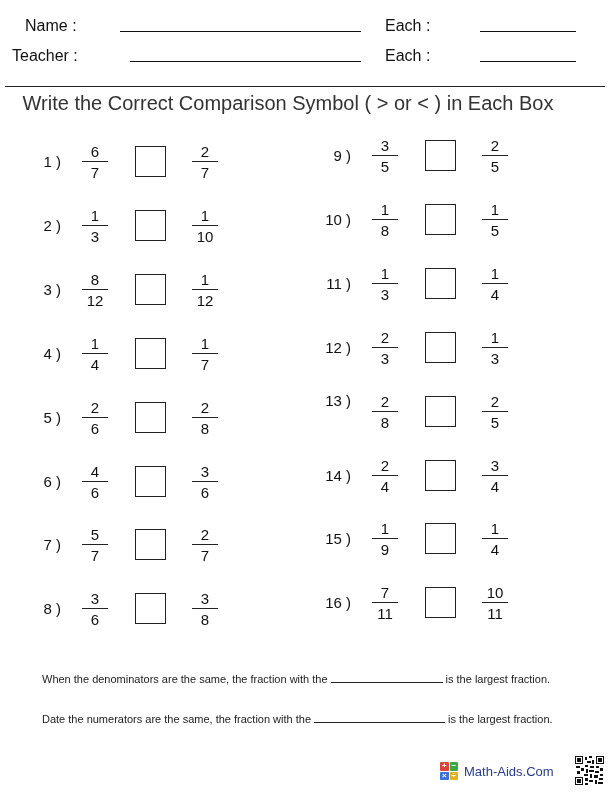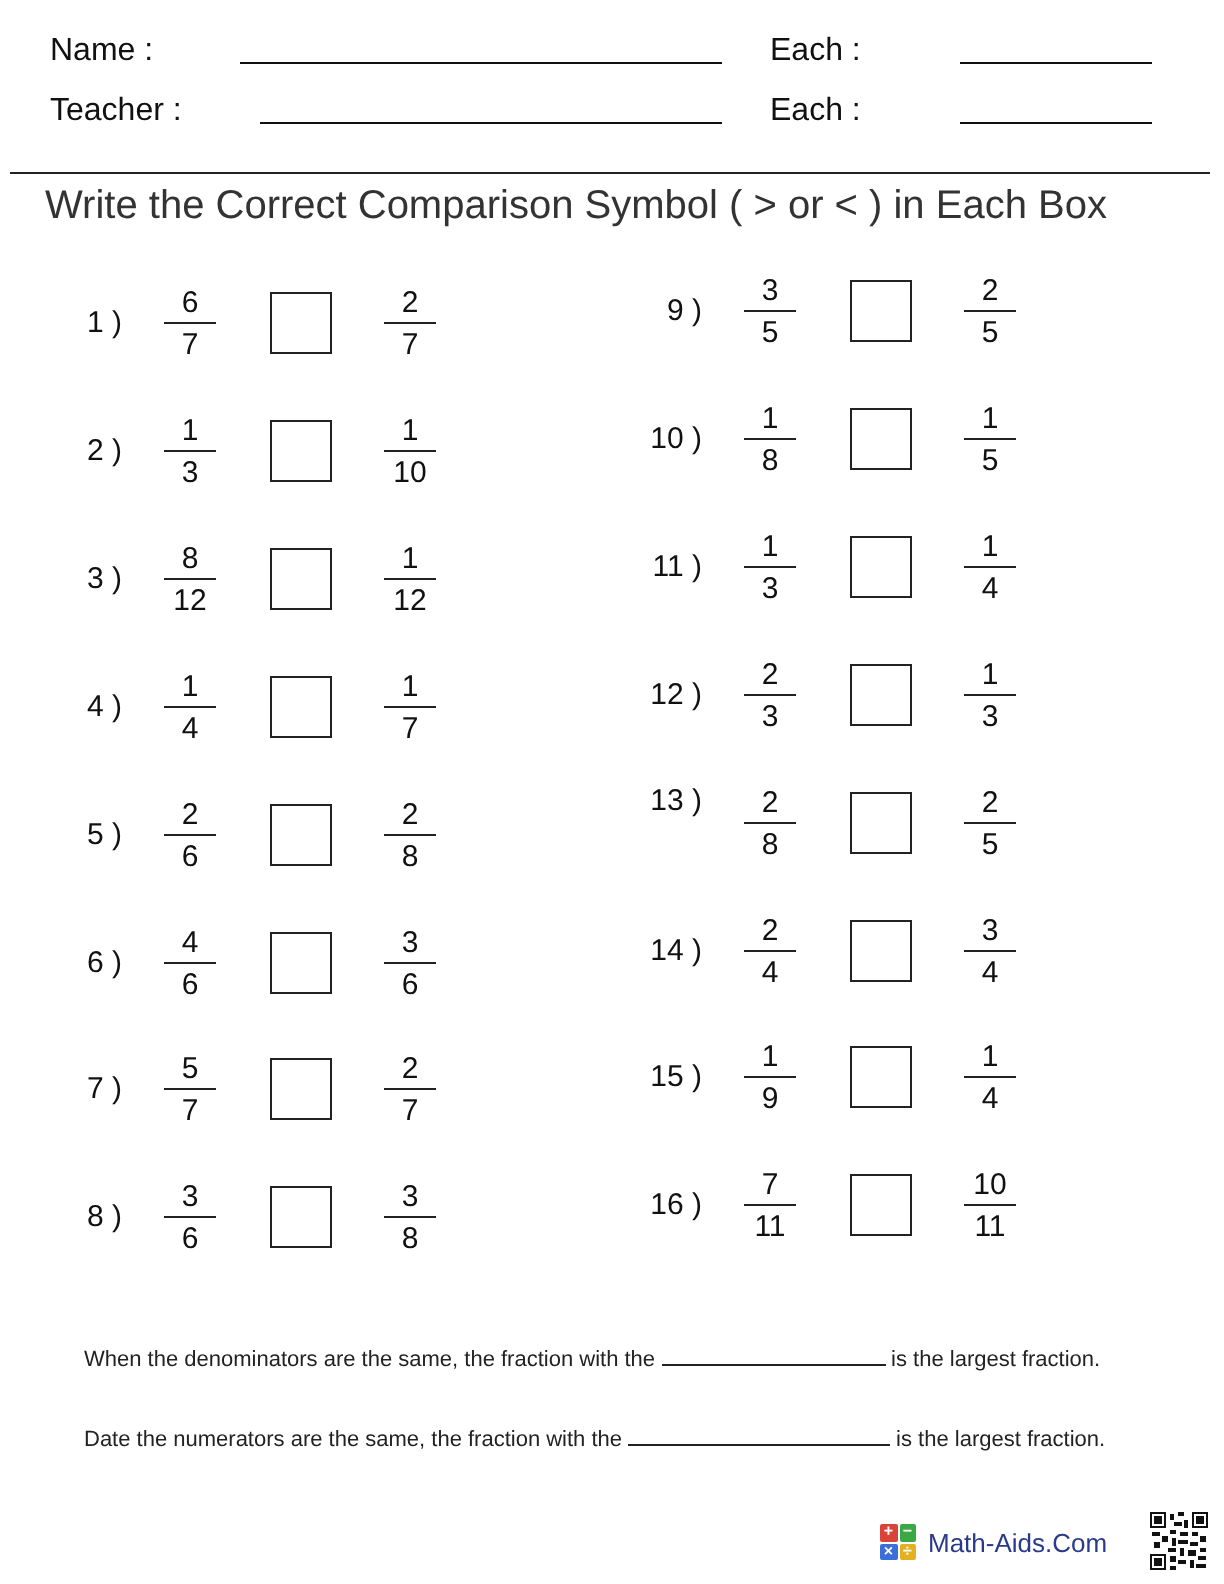--- a/index.html
+++ b/index.html
@@ -28,21 +28,21 @@
   </style>
 </head>
 <body>
 
 <div class="abs hdr-label" style="left:25px; top:17px;">Name :</div>
 <div class="hline" style="left:120px; width:241px; top:31px;"></div>
 
 <div class="abs hdr-label" style="left:385px; top:17px;">Each :</div>
 <div class="hline" style="left:480px; width:96px; top:31px;"></div>
 
-<div class="abs hdr-label" style="left:25px; top:47px;">Teacher :</div>
+<div class="abs hdr-label" style="left:12px; top:47px;">Teacher :</div>
 <div class="hline" style="left:130px; width:231px; top:61px;"></div>
 
 <div class="abs hdr-label" style="left:385px; top:47px;">Each :</div>
 <div class="hline" style="left:480px; width:96px; top:61px;"></div>
 
 <div class="rule"></div>
 
 <div class="instr">Write the Correct Comparison Symbol (  &gt; or &lt; ) in Each Box</div>
 
 <div id="problems">

